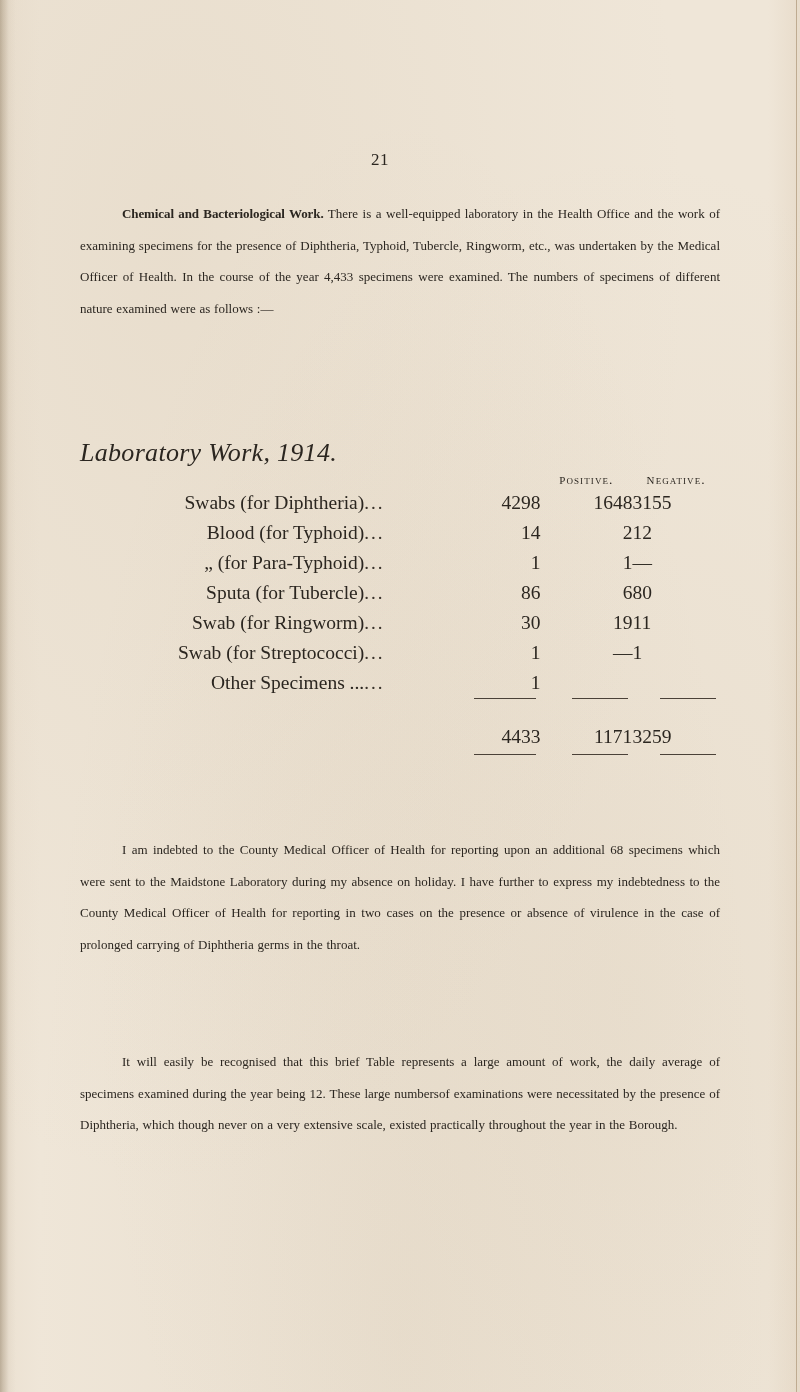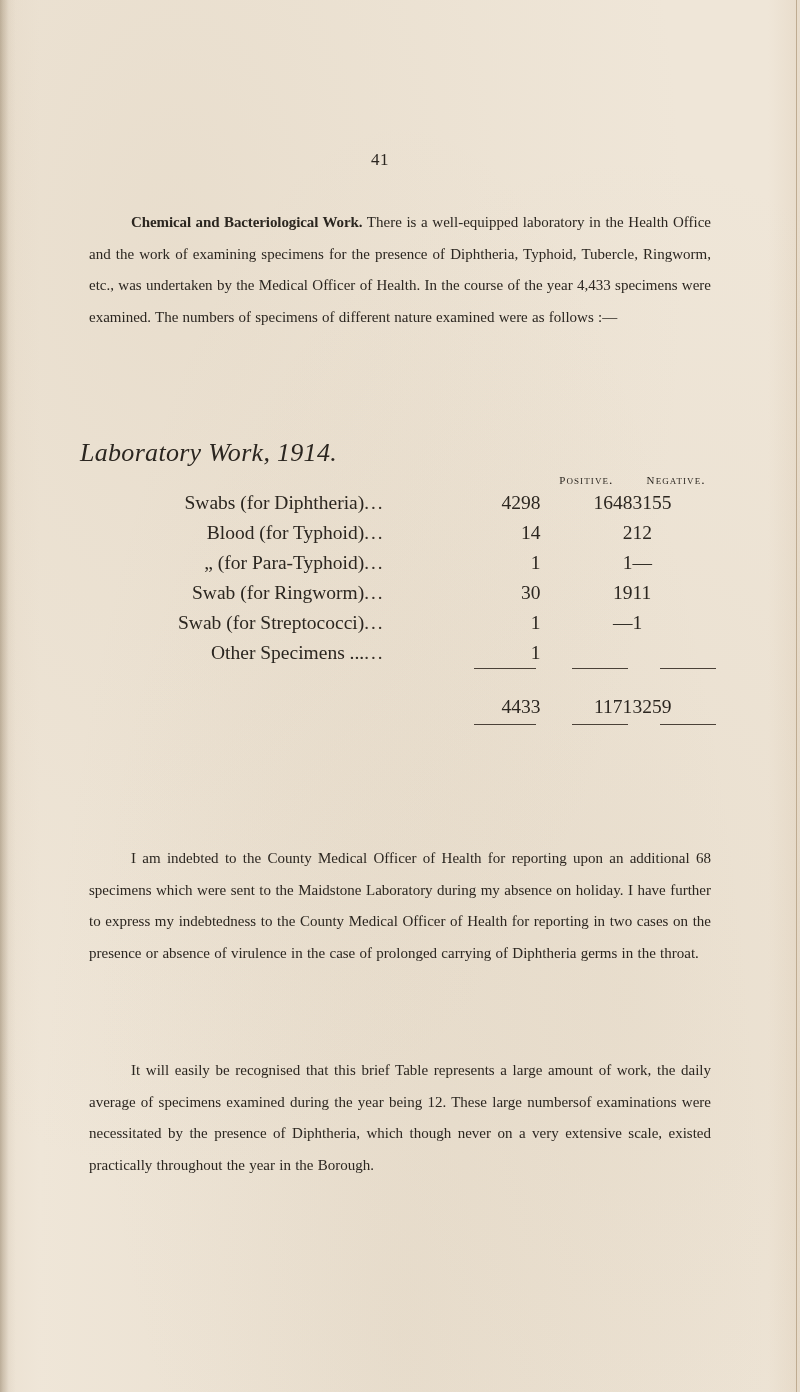--- a/index.html
+++ b/index.html
@@ -63,22 +63,22 @@
     letter-spacing: 0.5px;
   }
 
   .textblock {
     position: absolute;
     left: 80px;
     width: 640px;
   }
 
   p.body {
-    margin: 9px;
-    font-size: 15px;
+    margin: 0;
+    font-size: 13px;
     line-height: 31.5px;
     text-align: justify;
     text-indent: 42px;
     word-spacing: 0.5px;
   }
   p.body .lead {
     font-weight: bold;
     letter-spacing: -0.1px;
   }
 
@@ -136,21 +136,21 @@
 </head>
 <body>
 
 <div class="page-scan"></div>
 <div class="gutter-shadow"></div>
 <div class="trim-line"></div>
 <div class="paper-grain"></div>
 
 <div class="content">
 
-  <div class="folio">41</div>
+  <div class="folio">21</div>
 
   <div class="textblock" style="top: 198px;">
     <p class="body"><span class="lead">Chemical and Bacteriological Work.</span><span> There is a well-equipped laboratory in the Health Office and the work of examining specimens for the presence of Diphtheria, Typhoid, Tubercle, Ringworm, etc., was undertaken by the Medical Officer of Health. In the course of the year 4,433 specimens were examined. The numbers of specimens of different nature examined were as follows :—</span></p>
   </div>
 
   <div class="textblock" style="top: 438px;">
     <div class="tbl-caption">Laboratory Work, 1914.</div>
   </div>
 
   <div class="textblock" style="top: 470px;">
@@ -183,20 +183,27 @@
         </tr>
 
         <tr class="data">
           <td class="col-label">„    (for Para-Typhoid)</td>
           <td class="col-dots dots">...</td>
           <td class="col-total">1</td>
           <td class="col-pos">1</td>
           <td class="col-neg">—</td>
         </tr>
 
+        <tr class="data">
+          <td class="col-label">Sputa (for Tubercle)</td>
+          <td class="col-dots dots">...</td>
+          <td class="col-total">86</td>
+          <td class="col-pos">6</td>
+          <td class="col-neg">80</td>
+        </tr>
 
         <tr class="data">
           <td class="col-label">Swab (for Ringworm)</td>
           <td class="col-dots dots">...</td>
           <td class="col-total">30</td>
           <td class="col-pos">19</td>
           <td class="col-neg">11</td>
         </tr>
 
 

